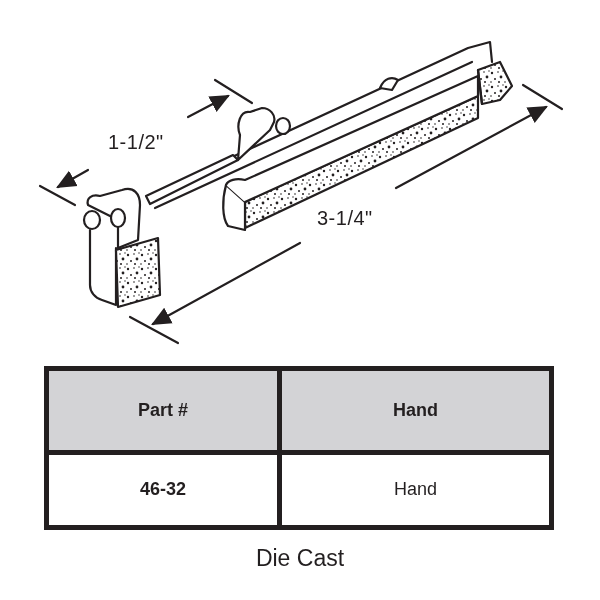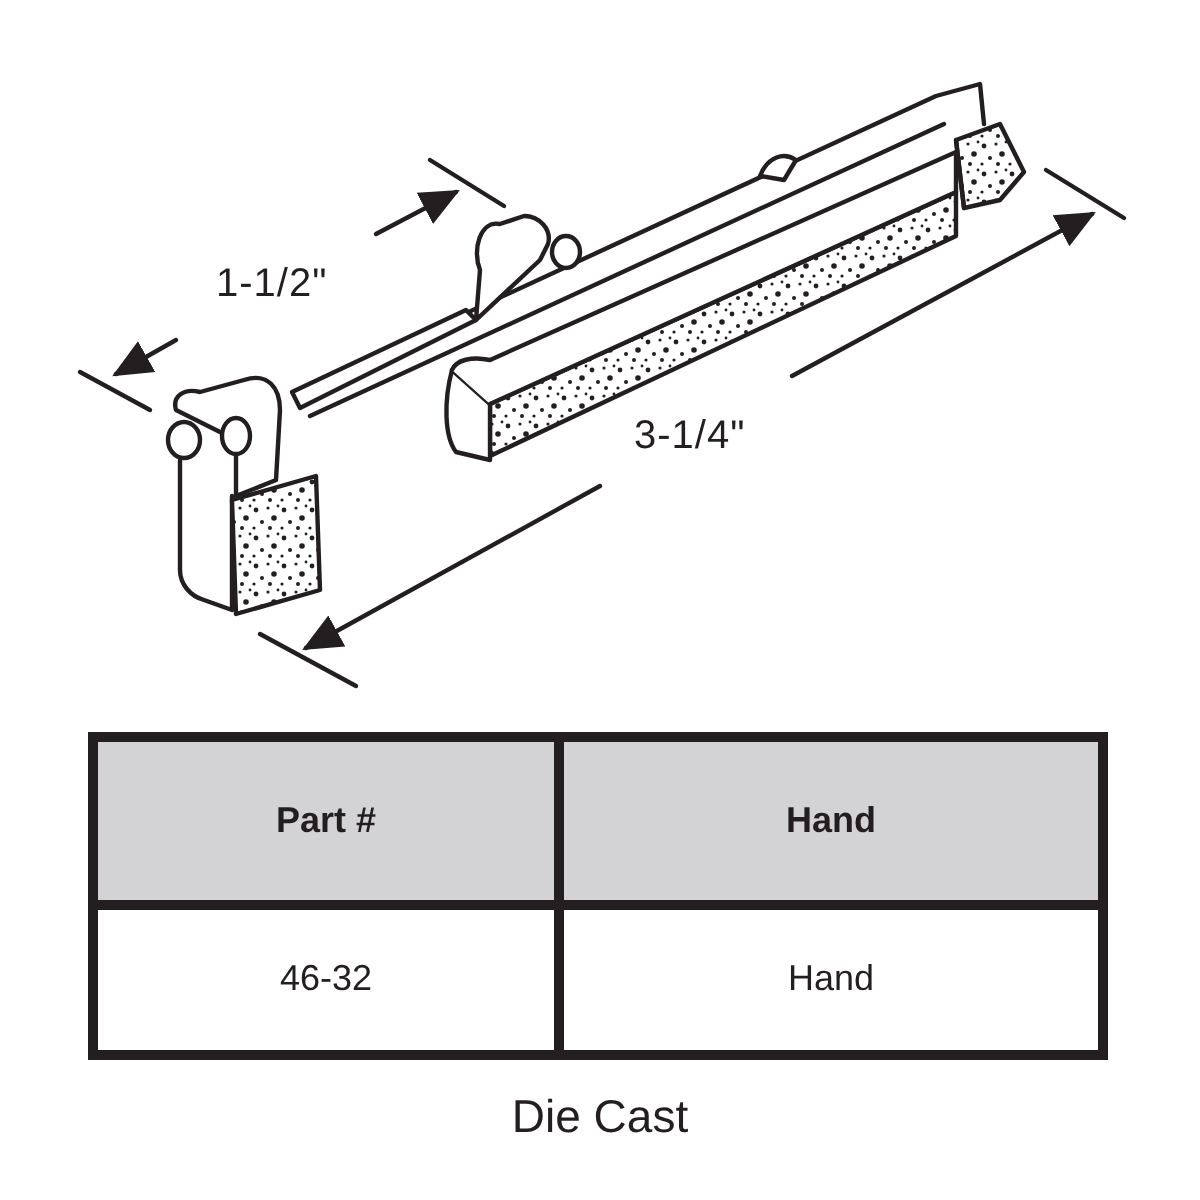--- a/index.html
+++ b/index.html
@@ -4,21 +4,21 @@
 <style>
   html,body{margin:0;padding:0;background:#fff;}
   body{width:600px;height:600px;position:relative;overflow:hidden;font-family:"Liberation Sans",sans-serif;color:#231f20;}
   .drawing{position:absolute;left:0;top:0;width:600px;height:360px;}
   .dim-label{position:absolute;font-size:20px;color:#231f20;letter-spacing:0.5px;}
   .spec-table{position:absolute;left:44px;top:366px;width:510px;height:164px;border-collapse:collapse;border:5px solid #231f20;}
   .spec-table td,.spec-table th{border:5px solid #231f20;text-align:center;padding:0;font-size:18px;}
   .spec-table th{background:#d3d3d6;font-weight:bold;height:52px;}
   .spec-table tr.r1 td{background:#fff;height:46px;}
   .spec-table tr.r2 td{background:#e6e6e6;height:46px;}
-  .spec-table td.part{font-weight:normal;width:228px;}
+  .spec-table td.part{font-weight:bold;width:228px;}
   .caption{position:absolute;left:0;width:600px;top:545px;text-align:center;font-size:23px;}
 </style>
 </head>
 <body>
 
 <svg class="drawing" viewBox="0 0 600 360" width="600" height="360">
   <defs>
     <pattern id="speckle" width="14" height="14" patternUnits="userSpaceOnUse">
       <rect width="14" height="14" fill="#fff"></rect>
       <circle cx="2" cy="3" r="1.2" fill="#231f20"></circle>

